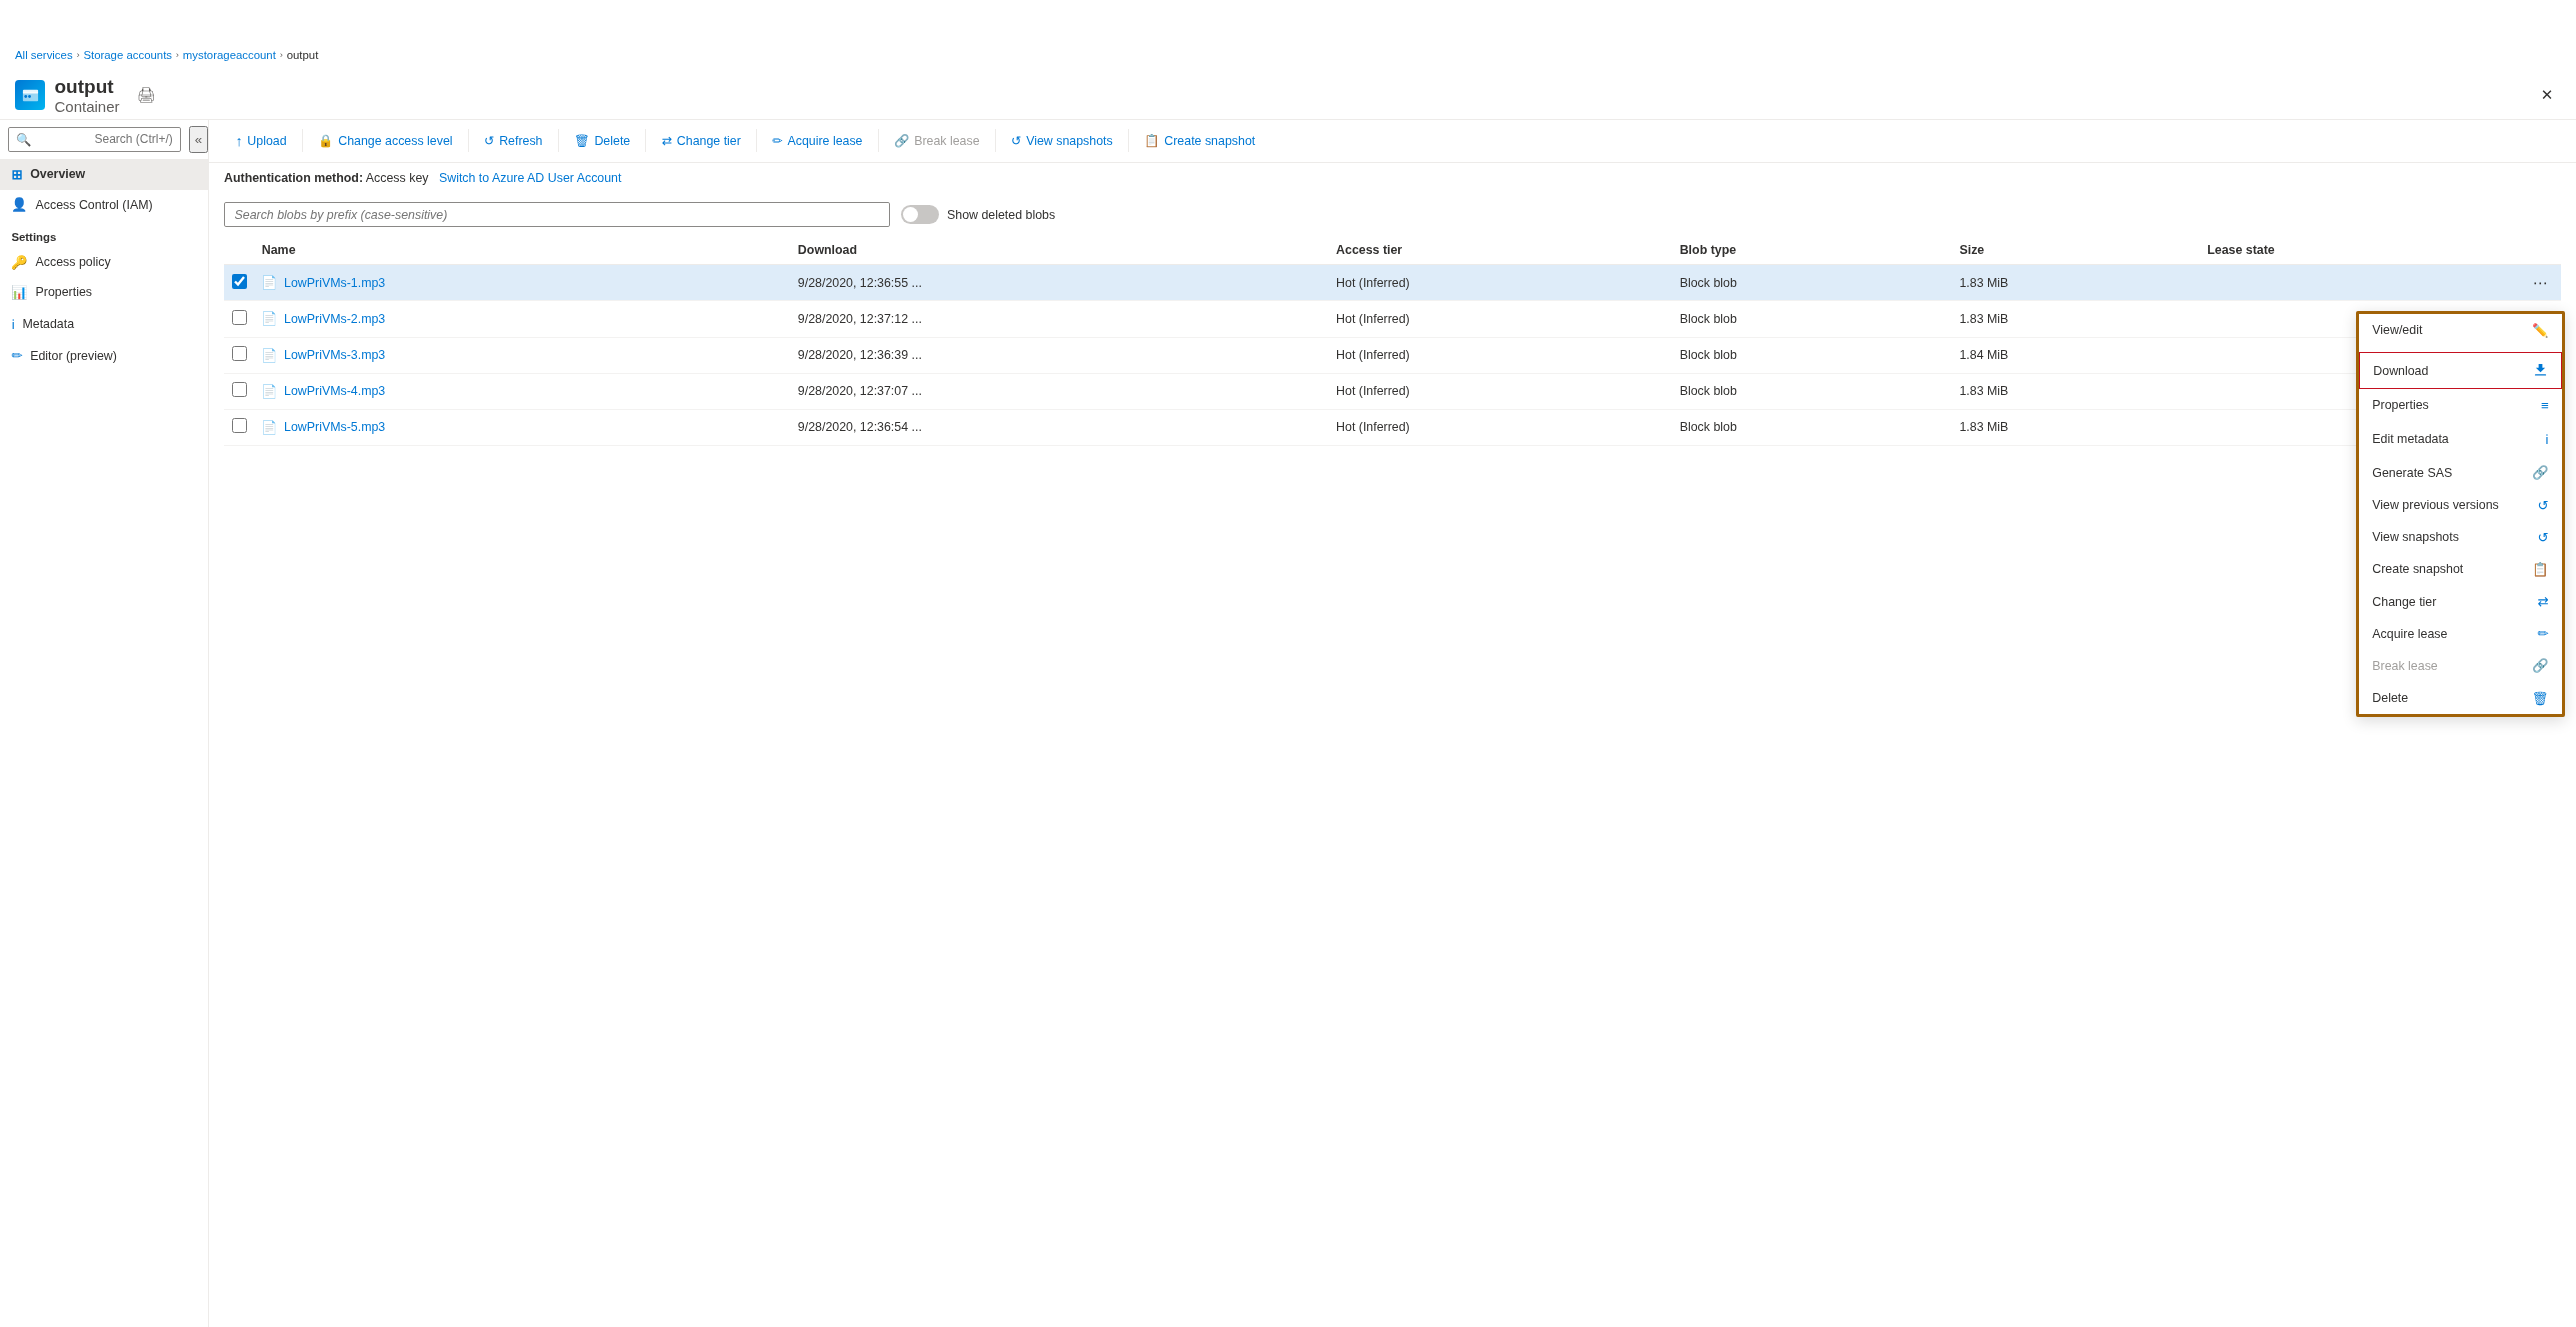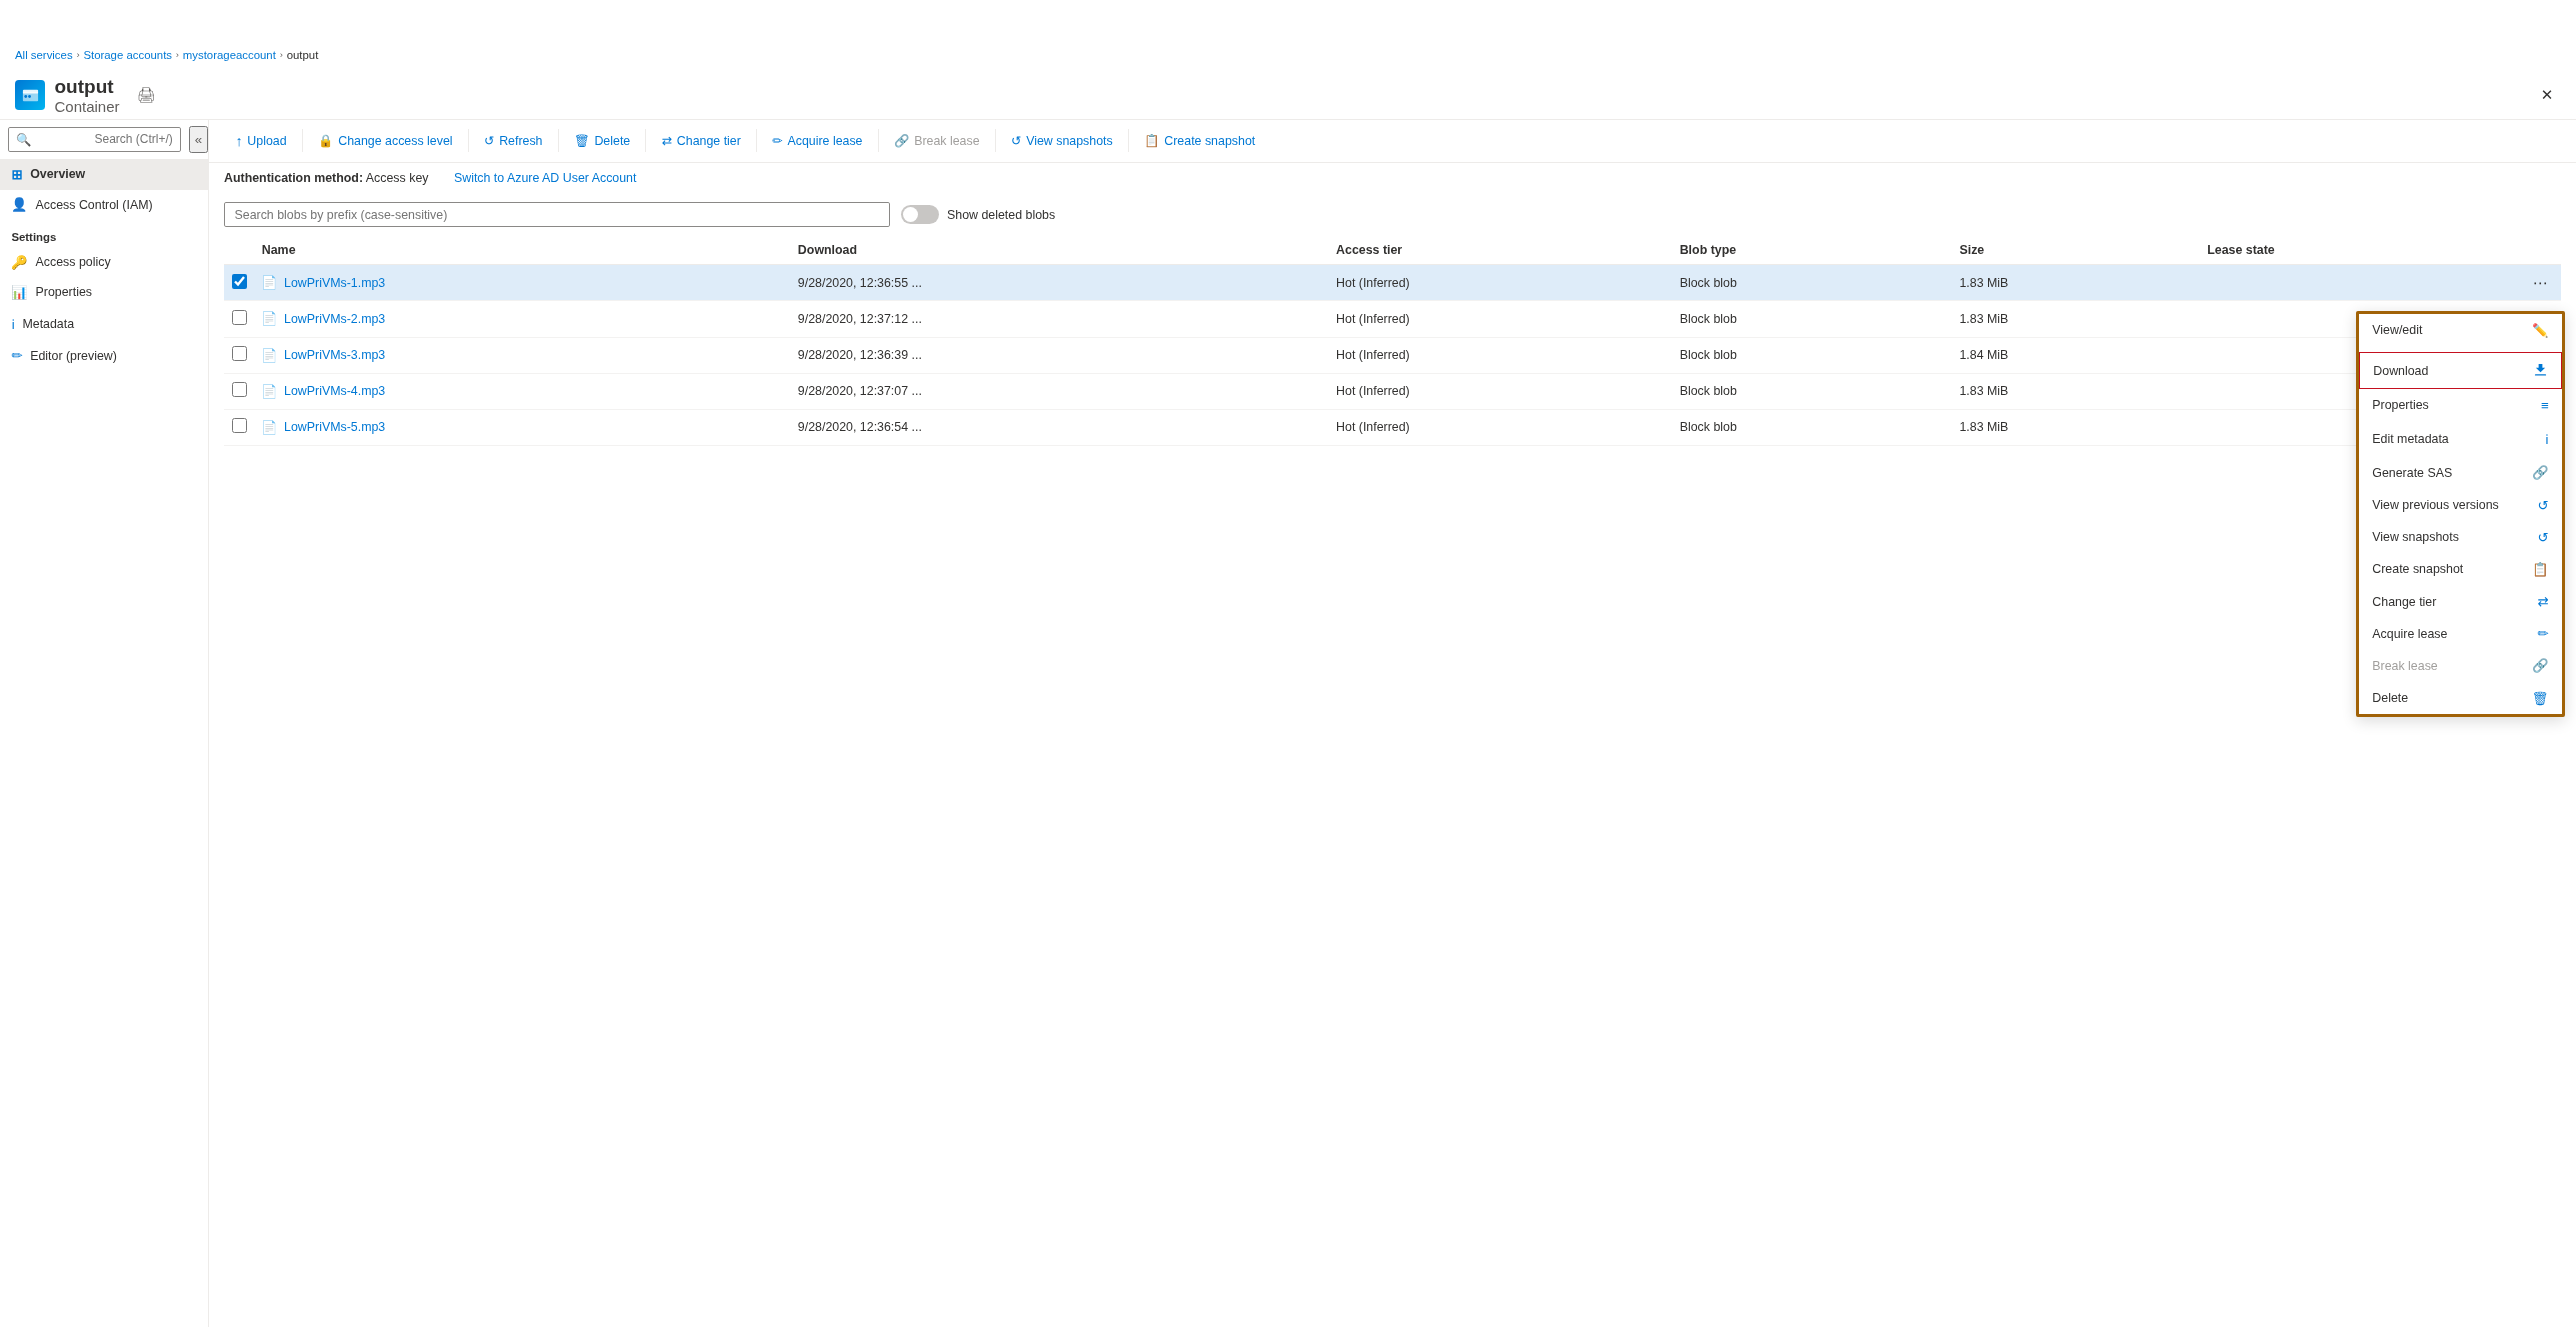--- a/index.html
+++ b/index.html
@@ -70,21 +70,21 @@
     .info-bar .auth a { color: #0078d4; cursor: pointer; }
     .info-bar .location strong { font-weight: 600; }
 
     
     .blob-search-bar {
       display: flex; align-items: center; gap: 11.4px;
       padding: 7.6px 15px;
     }
     .blob-search-bar input {
       flex: 1; max-width: 666px; padding: 4.8px 9.5px;
-      border: 1px solid #8a8886; border-radius: 1.9px; font-size: 12.4px; color: #0c4a6e;
+      border: 1px solid #8a8886; border-radius: 1.9px; font-size: 12.4px; color: #0c4a6e; font-style: italic;
     }
     .toggle-container { display: flex; align-items: center; gap: 7.6px; }
     .toggle {
       width: 38px; height: 19px; background: #c8c6c4; border-radius: 9.5px;
       position: relative; cursor: pointer;
     }
     .toggle-knob {
       width: 15px; height: 15px; background: #fff; border-radius: 50%;
       position: absolute; top: 1.9px; left: 1.9px; transition: left 0.2s;
     }
@@ -250,21 +250,21 @@
       <button class="toolbar-btn">
         <span>📋</span>
         <span>Create snapshot</span>
       </button>
     </div>
 
     <div class="info-bar">
       <div class="auth">
         <strong>Authentication method:</strong>
         <span>Access key</span>
-        <a style="margin-left:22px; color:#0078d4; cursor:pointer;">Switch to Azure AD User Account</a>
+        <a style="margin-left:7px; color:#0078d4; cursor:pointer;">Switch to Azure AD User Account</a>
       </div>
     </div>
 
     <div class="blob-search-bar">
       <input type="text" style="flex: 1 1 0%; max-width: 666px; padding: 4.8px 9.5px; border: 1px solid rgb(138, 136, 134); border-radius: 1.9px; font-size: 12.4px;" placeholder="Search blobs by prefix (case-sensitive)">
       <div class="toggle-container">
         <div class="toggle">
           <div class="toggle-knob"></div>
         </div>
         <span class="toggle-label">Show deleted blobs</span>

